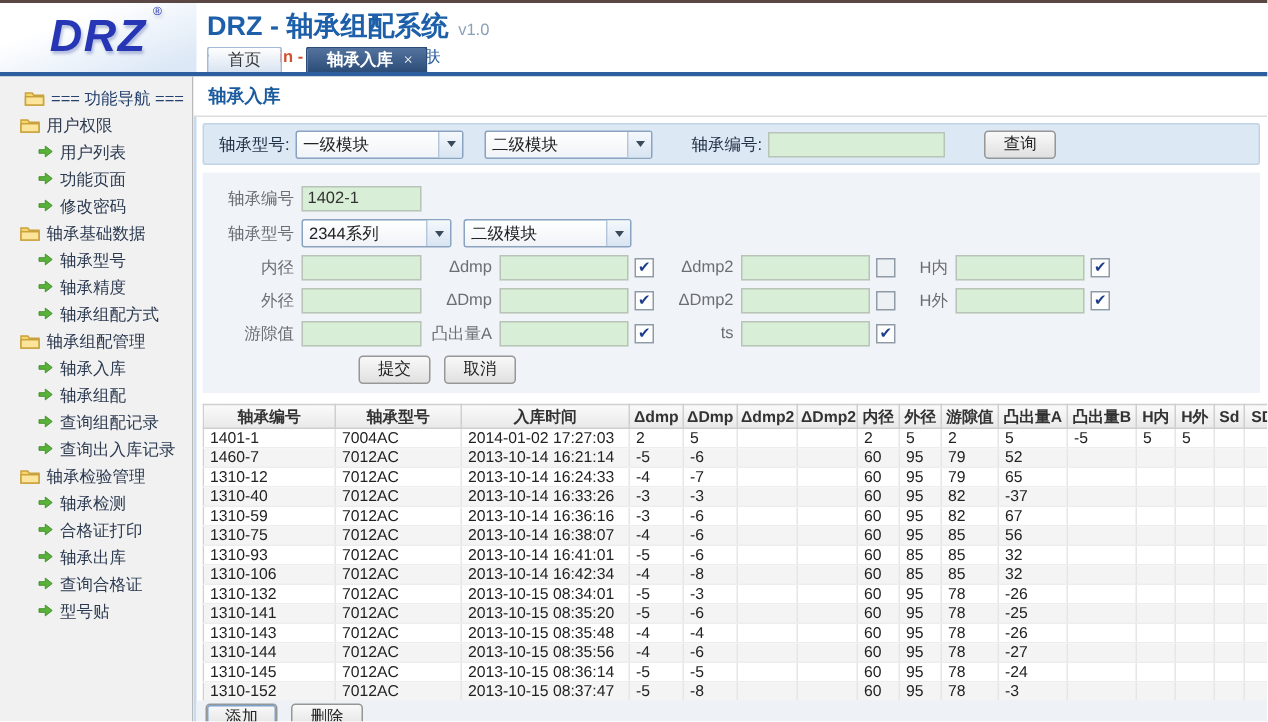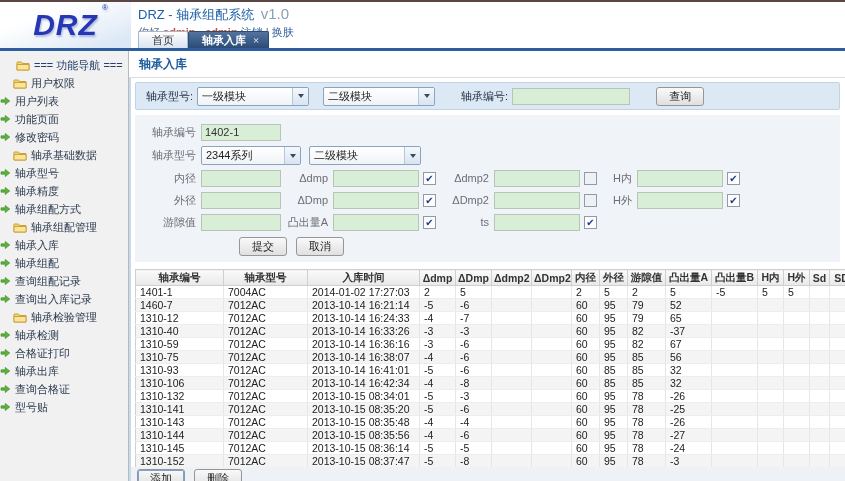--- a/index.html
+++ b/index.html
@@ -12,45 +12,45 @@
 
   
   .header { display:flex; height:46px; background:#fff; }
   .logo-box { width:131px; background:linear-gradient(160deg,#ffffff 30%,#dce8f6 90%);
     display:flex; align-items:center; justify-content:center; }
   .logo-text { font-style:italic; font-weight:900; font-size:30px; letter-spacing:1px;
     color:#2636b4; text-shadow:1px 2px 2px rgba(60,80,160,.35); position:relative; }
   .reg-mark { position:absolute; top:-5px; right:-11px; font-size:8px; font-style:normal;
     font-weight:normal; color:#2636b4; }
   .header-main { flex:1; position:relative; padding:3px 0 0 7px; }
-  .app-title { font-size:13px; font-weight:normal; color:#1d5fa8; display:inline-block; }
-  .version { font-size:15px; color:#8aa0b8; margin-left:2px; }
+  .app-title { font-size:18px; font-weight:bold; color:#1d5fa8; display:inline-block; }
+  .version { font-size:11px; color:#8aa0b8; margin-left:2px; }
   .greeting { font-size:11px; color:#5a6b7d; margin-top:1px; }
   .username { color:#d2502e; font-weight:bold; }
   .hlink { color:#30609c; cursor:pointer; }
 
   
-  .tab-bar { position:absolute; bottom:0; left:7px; display:flex; gap:0; align-items:flex-start;font-family:Liberation Serif, serif; }
+  .tab-bar { position:absolute; bottom:0; left:7px; display:flex; gap:16px; align-items:flex-start;font-family:Liberation Serif, serif; }
   .tab { height:17px; line-height:16px; padding:0 13px; font-size:11px; color:#333;
     background:linear-gradient(#fefefe,#d9e4f1); border:1px solid #a3b9d5; border-bottom:none;
     border-radius:2px 2px 0 0; cursor:pointer; white-space:nowrap; }
   .tab.active { background:linear-gradient(#54749f,#2c4c78); color:#fff; font-weight:bold;
     border-color:#2c4c78; padding:0 9px 0 13px; }
   .tab-close { margin-left:7px; font-weight:normal; font-size:11px; }
   .accent-line { height:3px; background:#2d5f9f; }
 
   
   .bodyrow { display:flex; height:430px; }
   .sidebar { width:129px; background:#f1f1f1; border-right:1px solid #b9b9b9;
     padding-top:5px; overflow:hidden; }
   .tree-item { height:18px; display:flex; align-items:center; font-size:11px;
     color:#2c3a50; white-space:nowrap; cursor:pointer; }
   .tree-item.root { padding-left:16px; color:#24406e; }
   .tree-item.folder { padding-left:13px; }
-  .tree-item.leaf { }
+  .tree-item.leaf { padding-left:25px; }
   .ic { margin-right:4px; flex:none; }
 
   .main { flex:1; background:#fff; overflow:hidden; position:relative; }
   .page-title { padding:5px 10px 4px; font-size:12px; font-weight:bold; color:#1c5c9e;
     border-bottom:1px solid #dddddd; }
   .content { border-left:2px solid #c7daee; padding:4px 0 0 4px; height:411px; position:relative; }
 
   
   .search-bar { height:28px; margin-right:5px; background:#dce8f4; border:1px solid #c2d3e6;
     border-radius:2px; display:flex; align-items:center; padding:0 10px; font-size:11px; color:#223246; }

